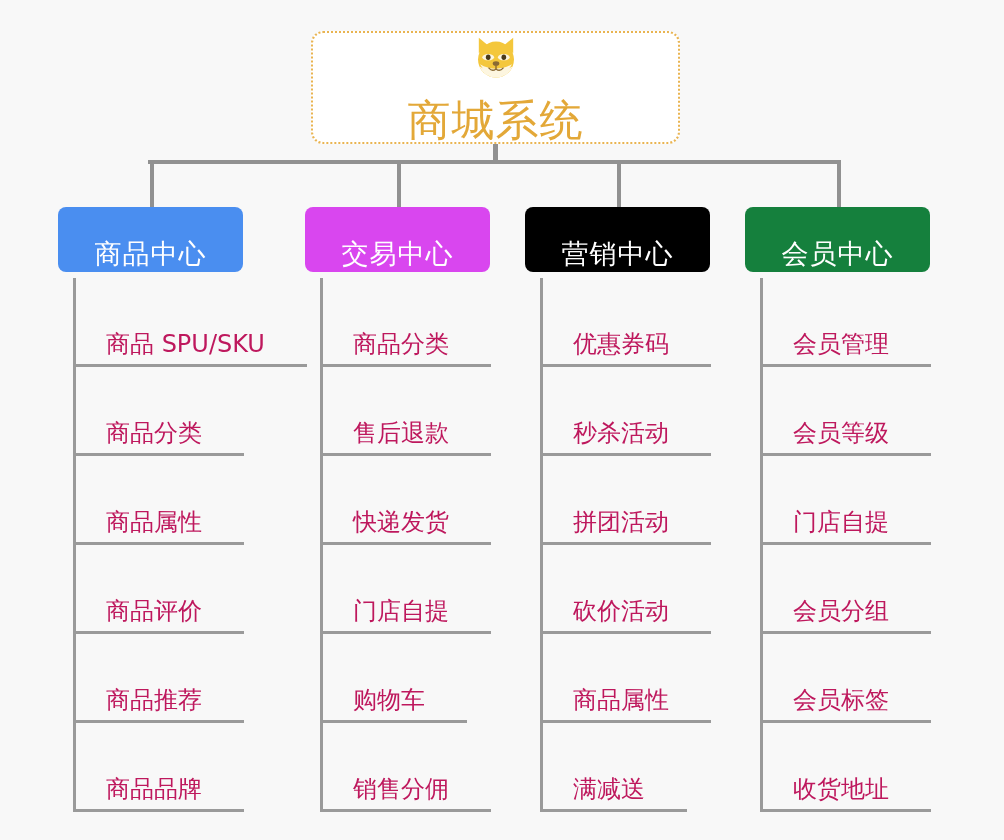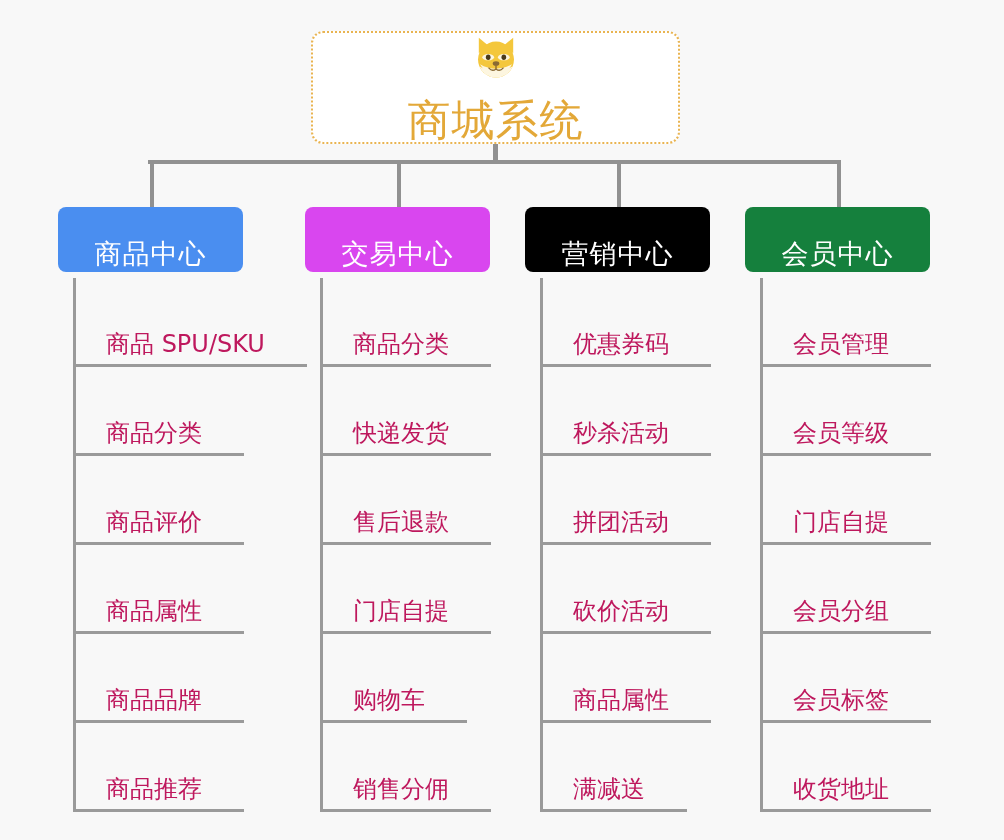--- a/index.html
+++ b/index.html
@@ -154,46 +154,46 @@
           <span>商品中心</span>
         </div>
         <div class="col-items">
           <div class="item">
             <span class="item-label">商品 SPU/SKU</span>
           </div>
           <div class="item">
             <span class="item-label">商品分类</span>
           </div>
           <div class="item">
+            <span class="item-label">商品属性</span>
+          </div>
+          <div class="item">
             <span class="item-label">商品评价</span>
           </div>
           <div class="item">
-            <span class="item-label">商品属性</span>
+            <span class="item-label">商品推荐</span>
           </div>
           <div class="item">
             <span class="item-label">商品品牌</span>
-          </div>
-          <div class="item">
-            <span class="item-label">商品推荐</span>
           </div>
         </div>
       </div>
       <div class="col" style="left: 305px;">
         <div class="col-header" style="background: #d946ef;">
           <span>交易中心</span>
         </div>
         <div class="col-items">
           <div class="item">
             <span class="item-label">商品分类</span>
           </div>
           <div class="item">
+            <span class="item-label">售后退款</span>
+          </div>
+          <div class="item">
             <span class="item-label">快递发货</span>
-          </div>
-          <div class="item">
-            <span class="item-label">售后退款</span>
           </div>
           <div class="item">
             <span class="item-label">门店自提</span>
           </div>
           <div class="item">
             <span class="item-label">购物车</span>
           </div>
           <div class="item">
             <span class="item-label">销售分佣</span>
           </div>

